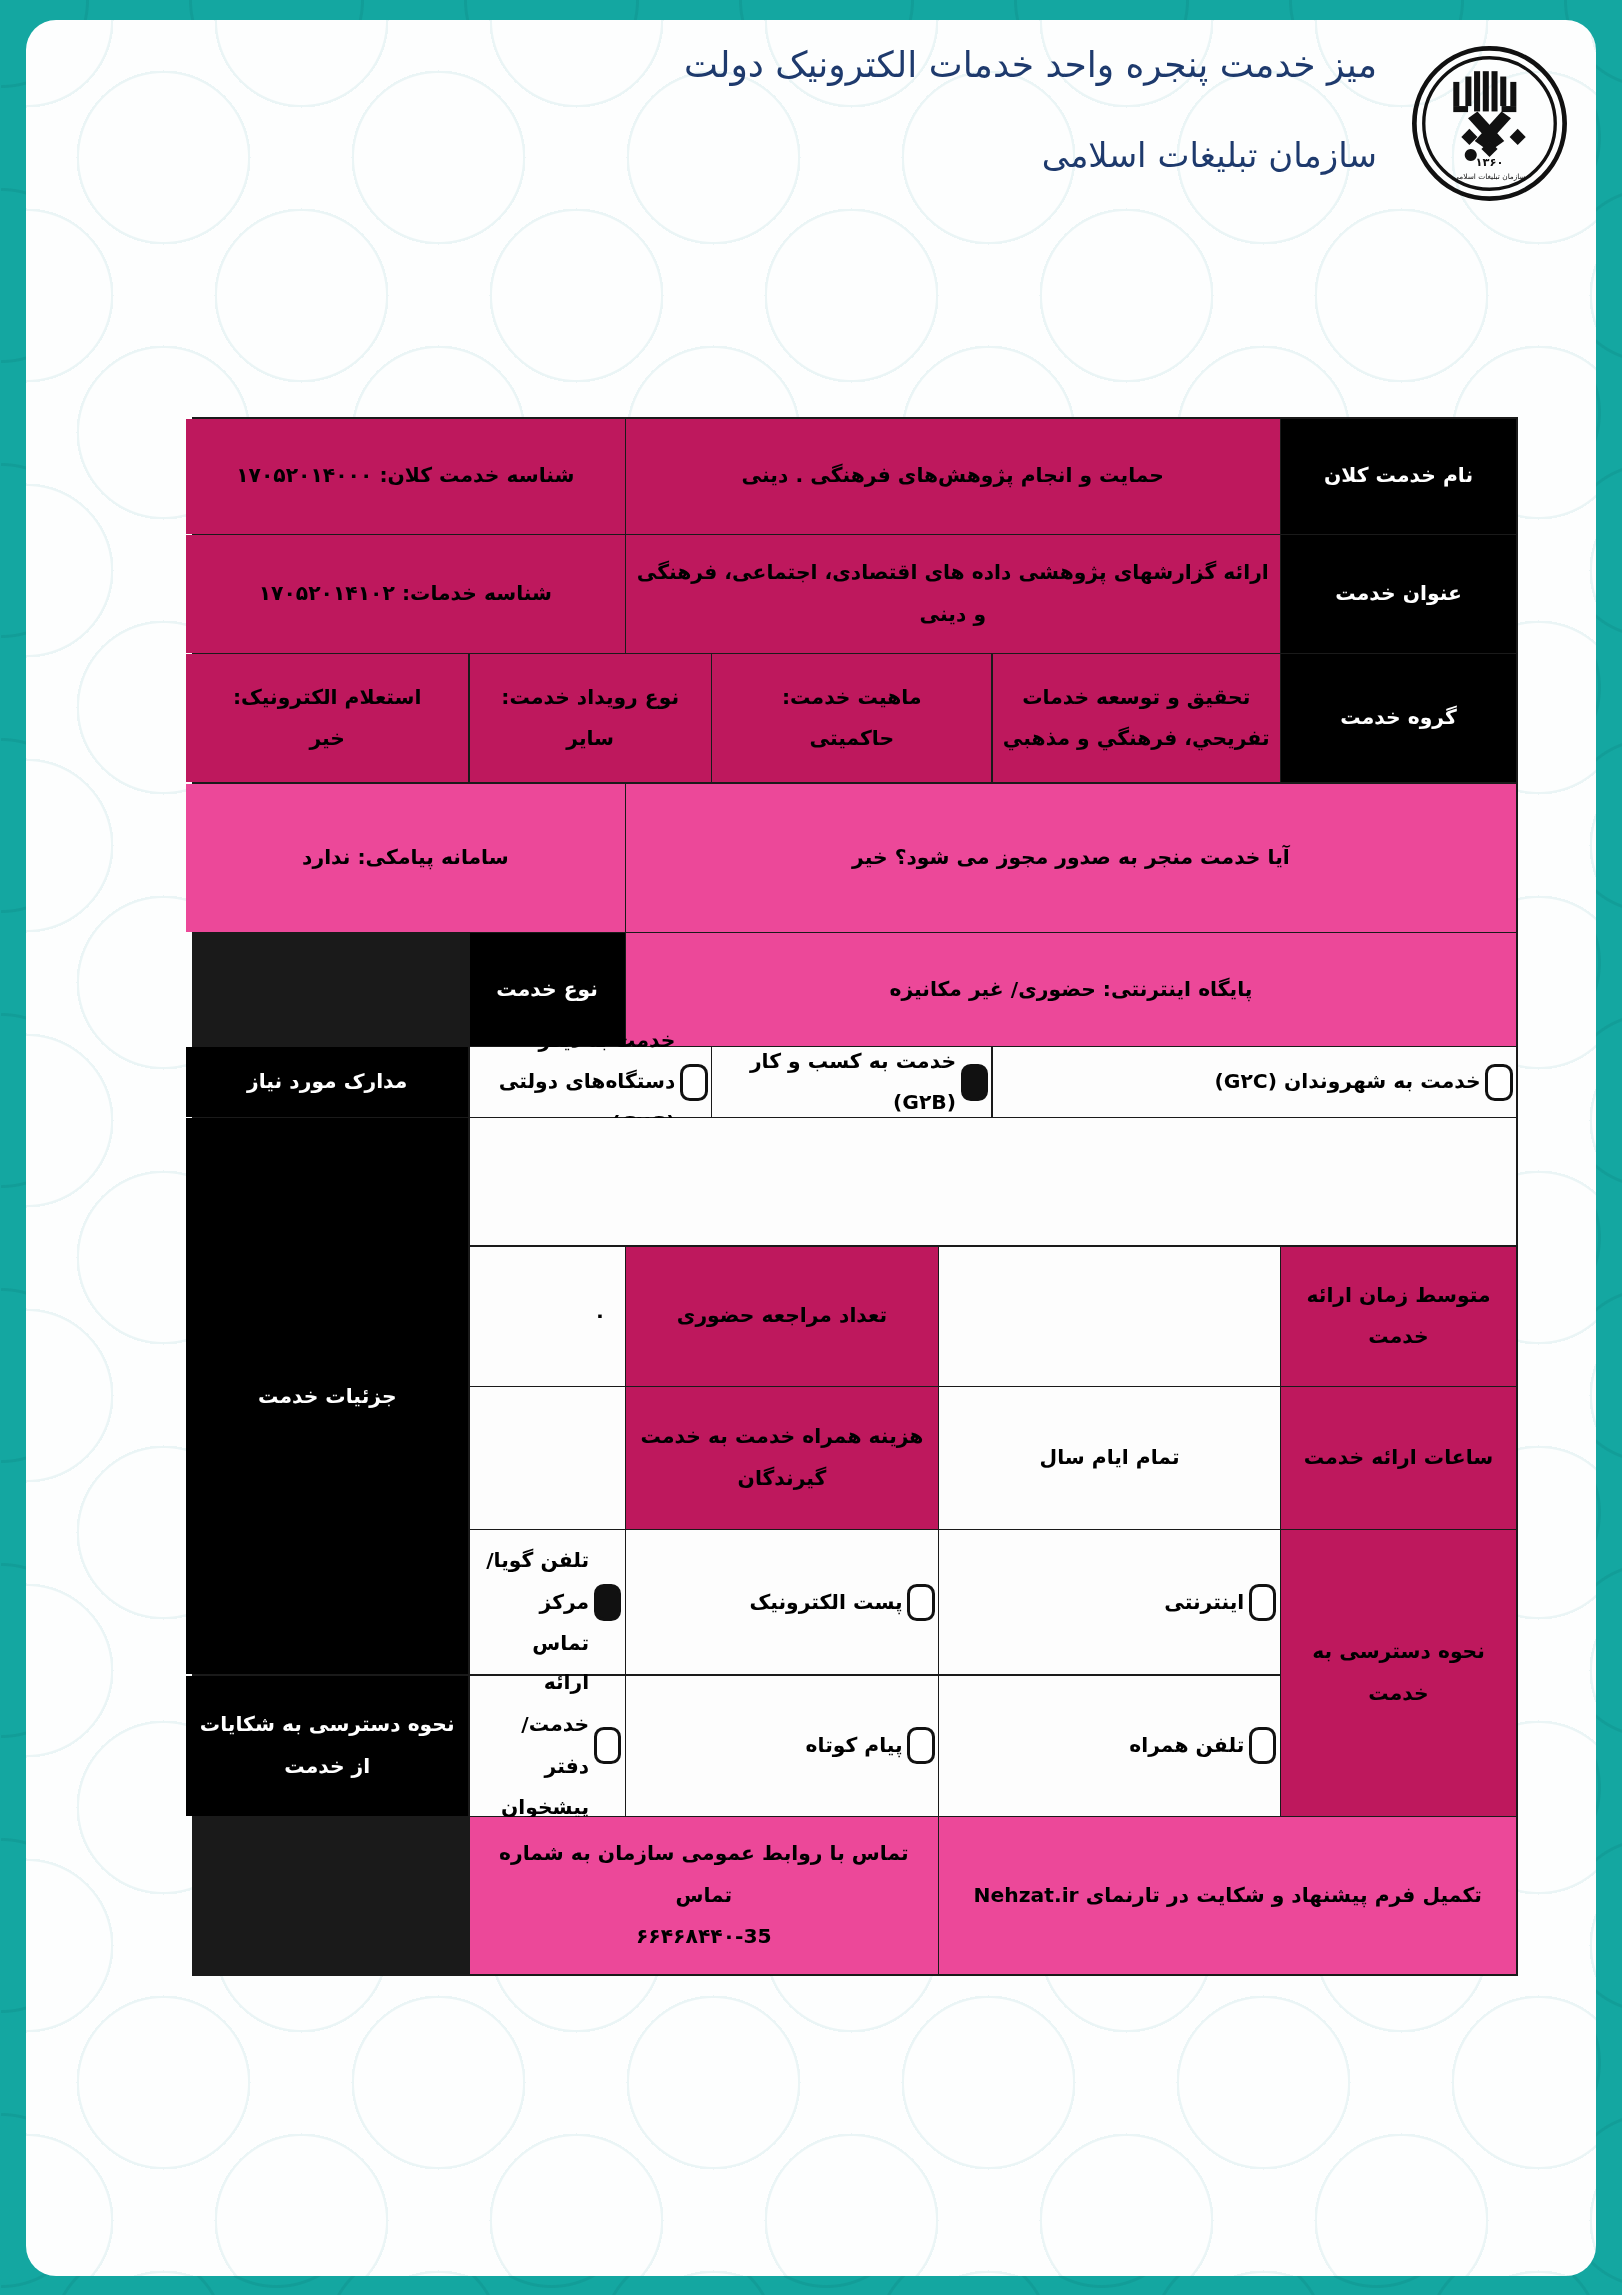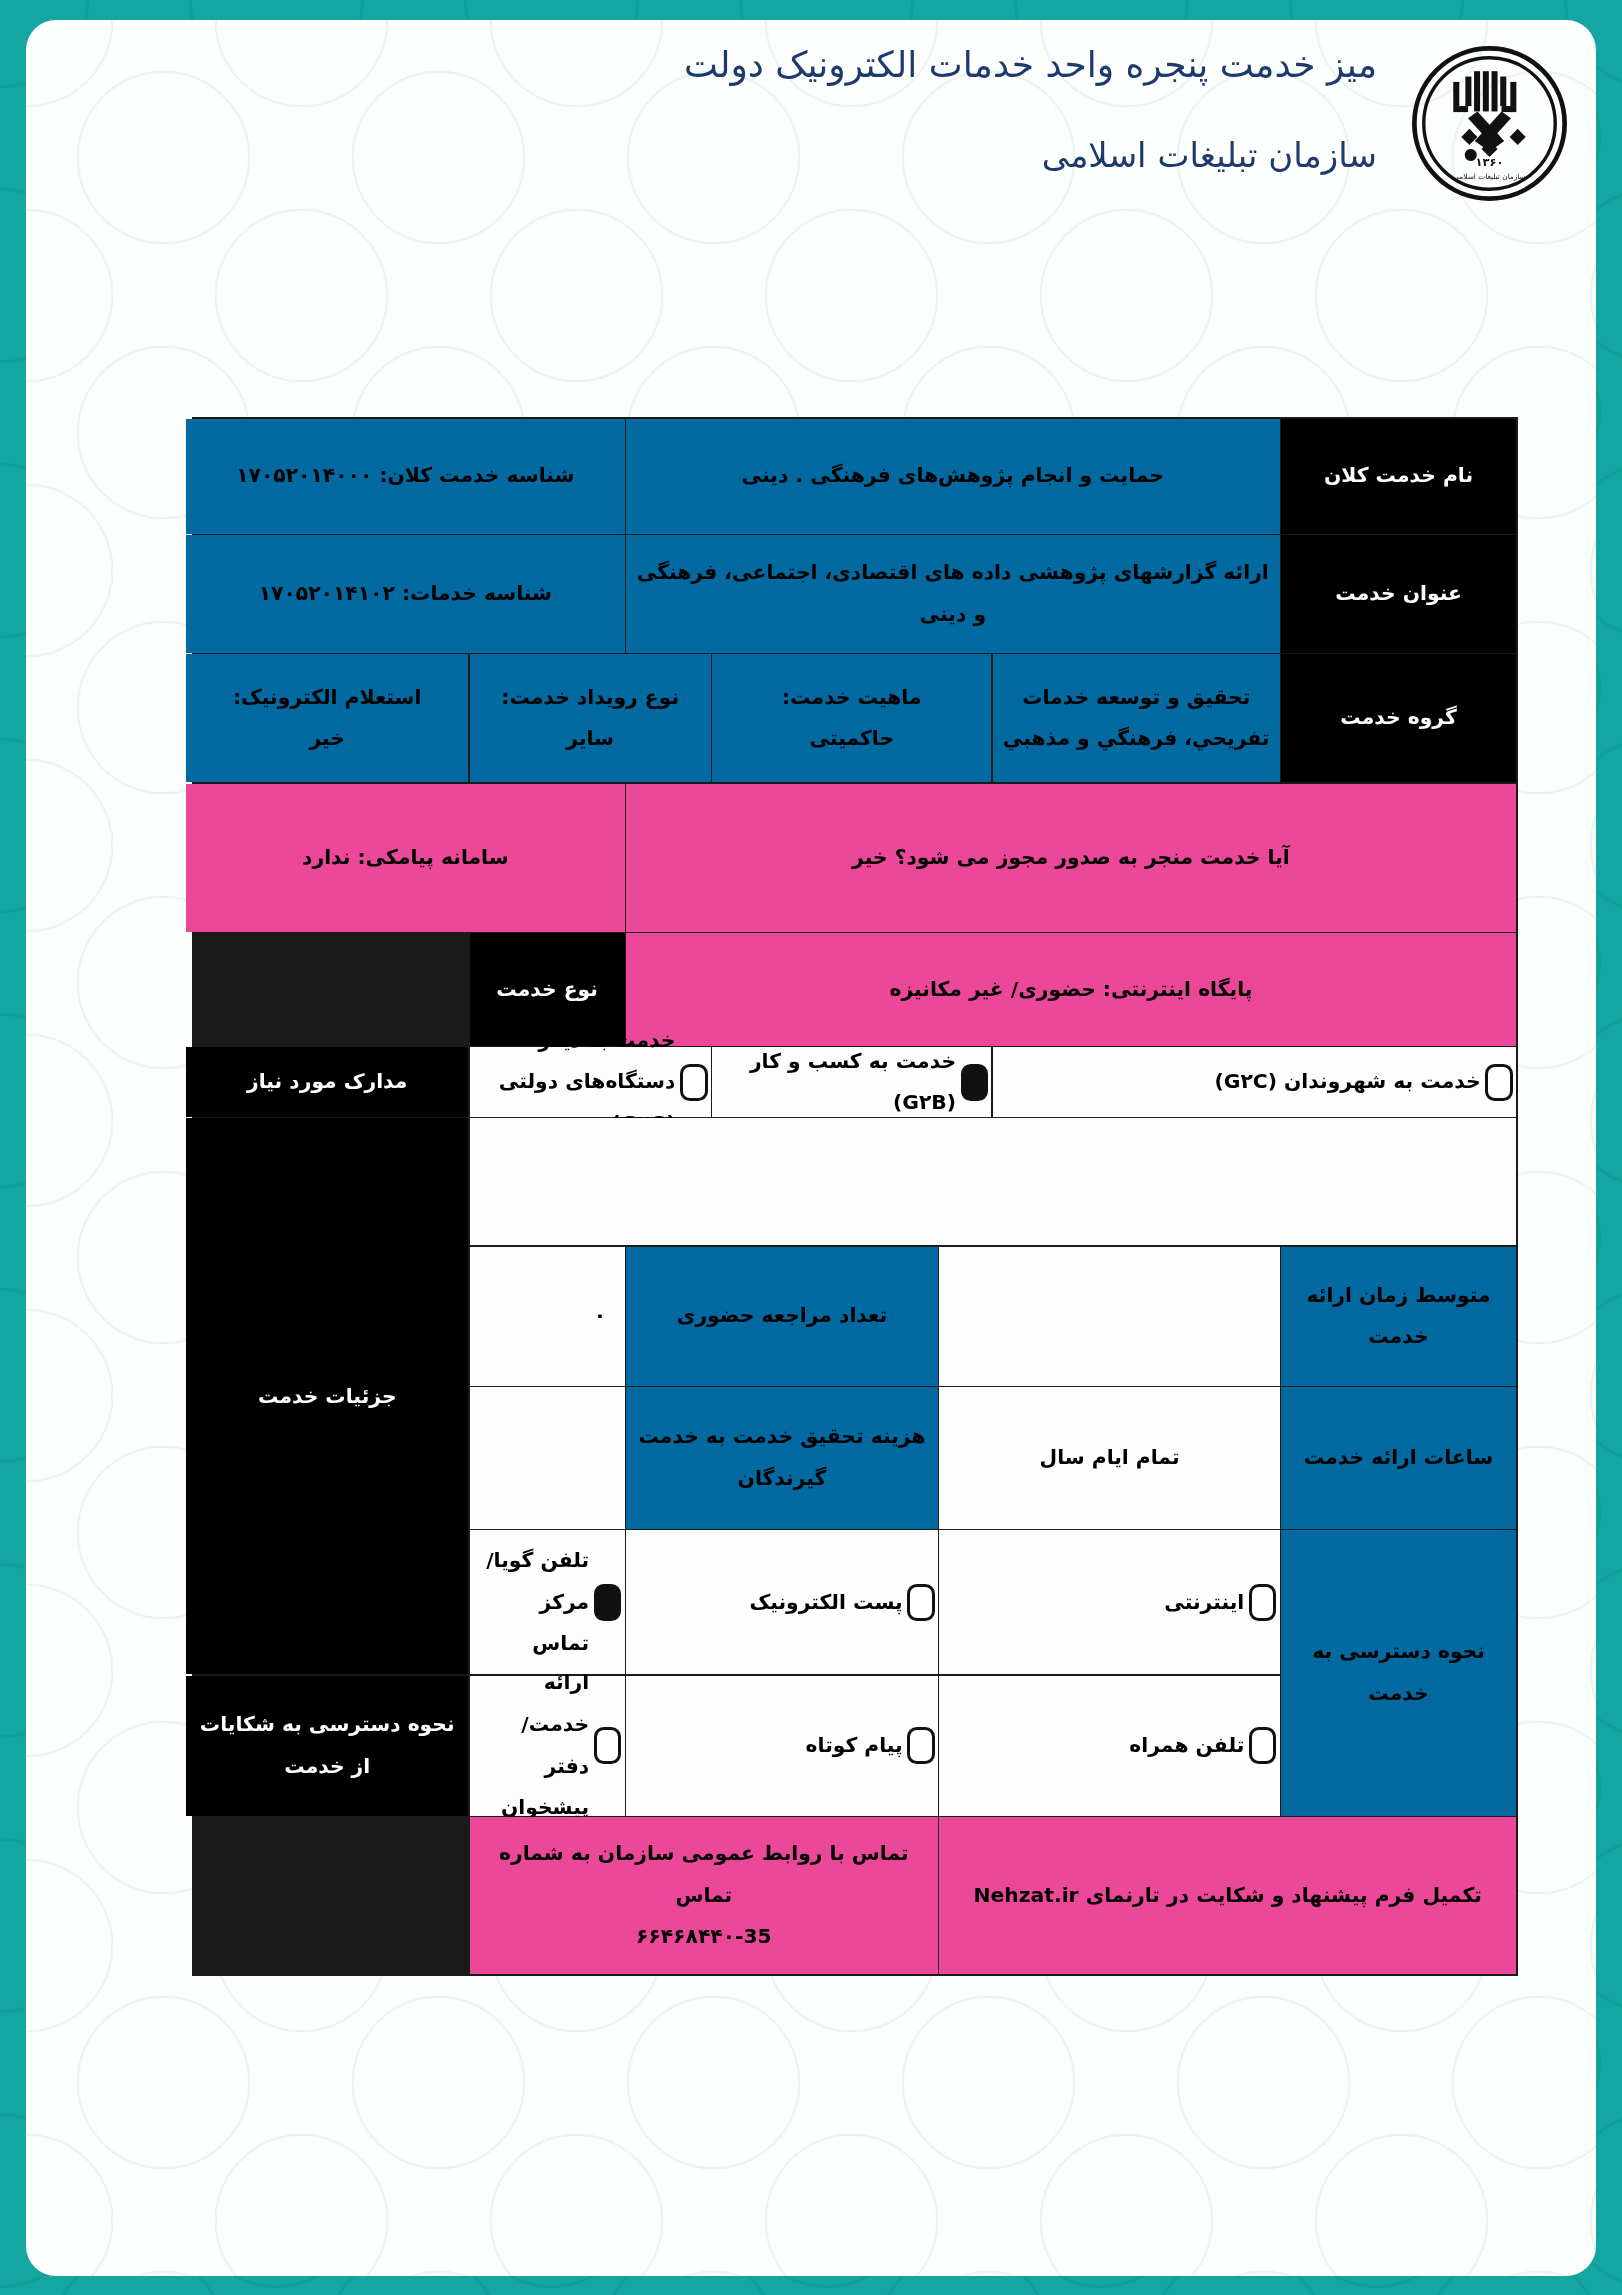--- a/index.html
+++ b/index.html
@@ -33,21 +33,21 @@
     grid-template-columns:235px 287px 52px 226px 85px 155px 282px;
     grid-template-rows:115px 118px 128px 148px 113px 70px 127px 139px 142px 144px 140px 157px;
     gap:1.3px;background:#1a1a1a;border:2px solid #1a1a1a;direction:rtl;
   }
   .tbl > div{
     display:flex;align-items:center;justify-content:center;
     text-align:center;font-weight:bold;font-size:20.3px;line-height:2.05;
     padding:5.2px 9.2px;color:#000;flex-direction:column;
   }
   .hd{background:#000000;color:#fff !important;font-size:21.6px;line-height:1.9;}
-  .cb{background:#0369a1;}
+  .cb{background:#be185d;}
   .cl{background:#ec4899;}
   .cw{background:#fdfdfd;}
   .s2{grid-column:span 2}.s3{grid-column:span 3}.s4{grid-column:span 4}
   .s5{grid-column:span 5}.s6{grid-column:span 6}
   .r2{grid-row:span 2}.r4{grid-row:span 4}
   .opt{flex-direction:row !important;justify-content:flex-start !important;gap:4.6px;padding-right:3.3px !important;line-height:1.5;}
   .box{flex:0 0 auto;width:27.5px;height:37px;border:3.3px solid #111;border-radius:9.8px;background:#fff;box-sizing:border-box;}
   .box.checked{background:#111;}
   .optlabel{text-align:right;}
   .valzero{flex-direction:row !important;justify-content:flex-start !important;padding-right:18.4px !important;}
@@ -137,21 +137,21 @@
 
     <div class="hd r4">جزئیات خدمت</div>
 
     <div class="cb">متوسط زمان ارائه خدمت</div>
     <div class="cw s2"></div>
     <div class="cb s2">تعداد مراجعه حضوری</div>
     <div class="cw valzero">۰</div>
 
     <div class="cb">ساعات ارائه خدمت</div>
     <div class="cw s2">تمام ایام سال</div>
-    <div class="cb s2">هزینه تحقیق خدمت به خدمت گیرندگان</div>
+    <div class="cb s2">هزینه همراه خدمت به خدمت گیرندگان</div>
     <div class="cw"></div>
 
     <div class="cb r2">نحوه دسترسی به خدمت</div>
     <div class="cw s2 opt">
       <span class="box"></span>
       <span class="optlabel">اینترنتی</span>
     </div>
     <div class="cw s2 opt">
       <span class="box"></span>
       <span class="optlabel">پست الکترونیک</span>

